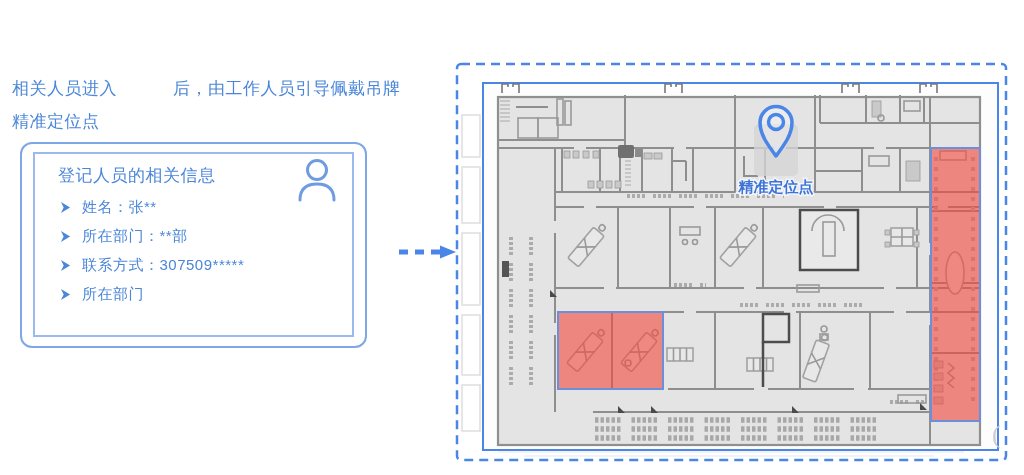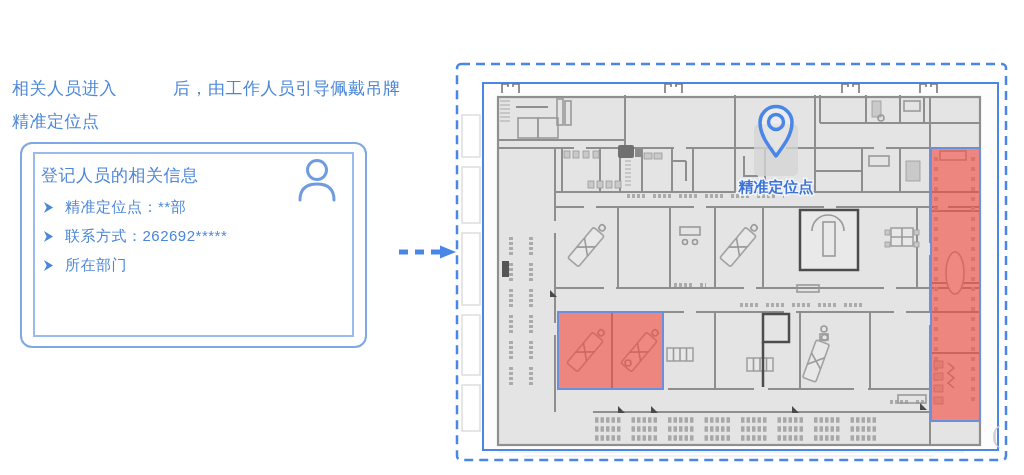--- a/index.html
+++ b/index.html
@@ -9,21 +9,21 @@
   *{box-sizing:border-box;margin:0;padding:0}
   body{background:#ffffff;font-family:"Liberation Sans",sans-serif}
   .stage{position:relative;width:1024px;height:466px;background:#fff;overflow:hidden}
 
   
   .intro{position:absolute;left:12px;top:72px;font-size:17px;line-height:33px;color:var(--text);letter-spacing:.5px}
   .intro .gap2{margin-left:56px}
 
   
   .card{position:absolute;left:20px;top:142px;width:347px;height:206px;border:2px solid var(--cardBorder);border-radius:12px;background:#fff}
-  .card-inner{position:absolute;left:11px;top:8px;right:11px;bottom:9px;border:2px solid var(--cardBorderInner);padding:6px 12px 0 4px}
+  .card-inner{position:absolute;left:11px;top:8px;right:11px;bottom:9px;border:2px solid var(--cardBorderInner);padding:6px 12px 0 21px}
   .card-title{font-size:17px;color:var(--text);margin:4px 0 6px 2px;letter-spacing:.5px}
   .person{position:absolute;right:13px;top:3px;width:44px;height:47px}
   .person circle,.person path{fill:none;stroke:#6f9ce0;stroke-width:3;stroke-linecap:round}
   .info-list{list-style:none;margin-left:4px}
   .info-list li{display:flex;align-items:center;gap:11px;height:29px;font-size:15px;color:var(--text);letter-spacing:.5px}
   .bullet{width:11px;height:13px;flex:0 0 11px}
   .bullet polygon{fill:var(--text)}
 
   
   .arrow{position:absolute;left:398px;top:245px;width:60px;height:14px}
@@ -73,27 +73,33 @@
       <div class="card-title">登记人员的相关信息</div>
       <svg class="person" viewBox="0 0 44 47">
         <circle cx="22" cy="13" r="9.5"></circle>
         <path d="M5,43 C5,31 12,27 22,27 C32,27 39,31 39,43"></path>
       </svg>
       <ul class="info-list">
         <li>
             <svg class="bullet" viewBox="0 0 12 14">
               <polygon points="1,1 11,7 1,13 4,7"></polygon>
             </svg>
-            <span>精准定位点：**部</span>
-          </li>
-        <li>
-            <svg class="bullet" viewBox="0 0 12 14">
-              <polygon points="1,1 11,7 1,13 4,7"></polygon>
-            </svg>
-            <span>联系方式：262692*****</span>
+            <span>姓名：张**</span>
+          </li>
+        <li>
+            <svg class="bullet" viewBox="0 0 12 14">
+              <polygon points="1,1 11,7 1,13 4,7"></polygon>
+            </svg>
+            <span>所在部门：**部</span>
+          </li>
+        <li>
+            <svg class="bullet" viewBox="0 0 12 14">
+              <polygon points="1,1 11,7 1,13 4,7"></polygon>
+            </svg>
+            <span>联系方式：307509*****</span>
           </li>
         <li>
             <svg class="bullet" viewBox="0 0 12 14">
               <polygon points="1,1 11,7 1,13 4,7"></polygon>
             </svg>
             <span>所在部门</span>
           </li>
       </ul>
     </div>
   </div>

